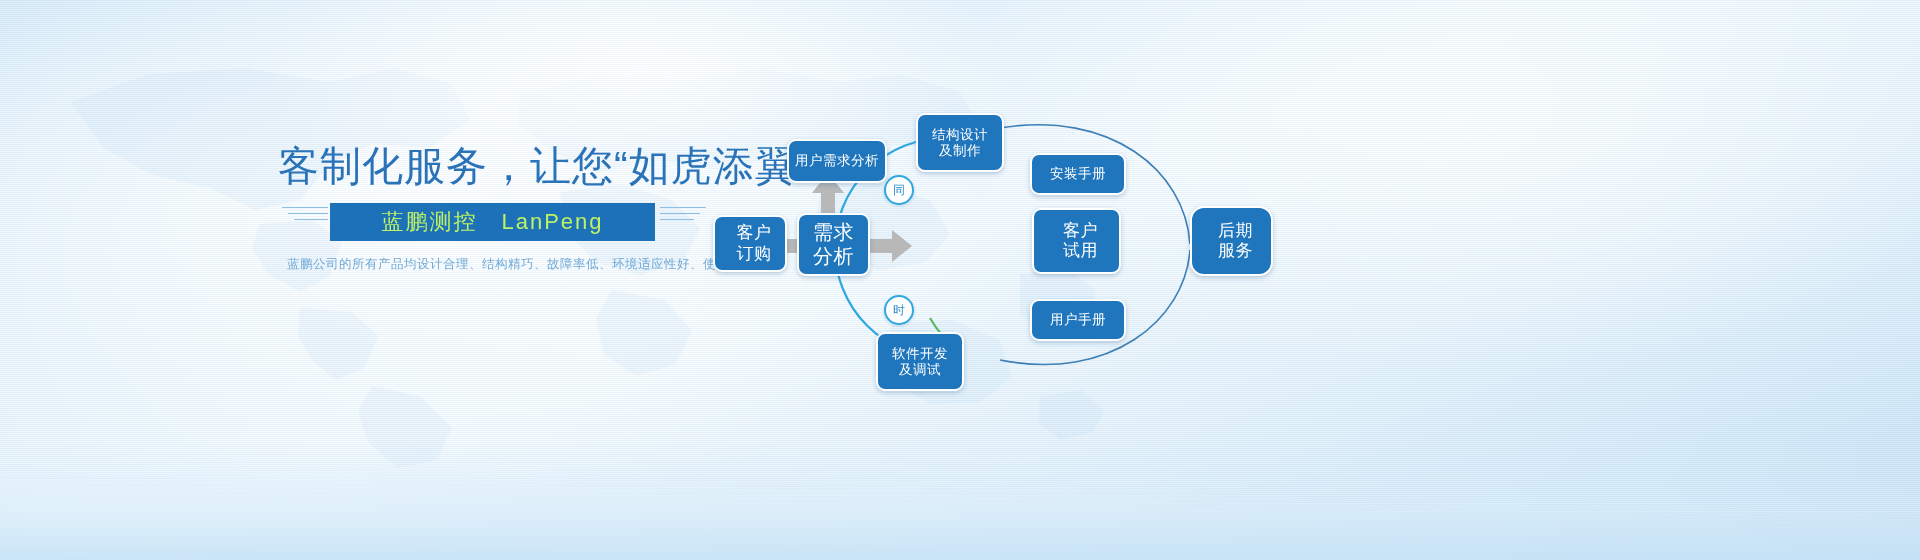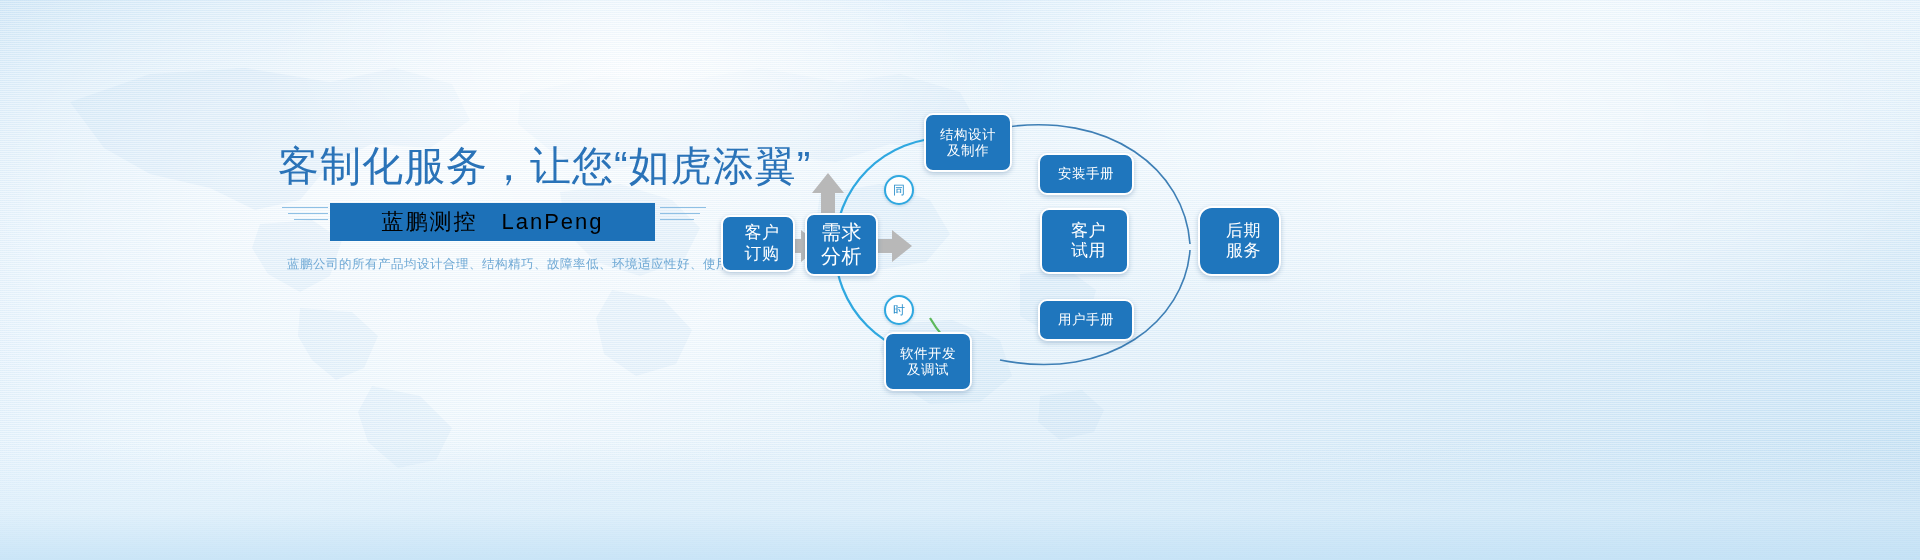--- a/index.html
+++ b/index.html
@@ -42,21 +42,21 @@
   #headline{
     position:absolute;left:278px;top:142px;
     font-size:41px;line-height:48px;color:#2a73b8;letter-spacing:1px;
     white-space:nowrap;font-weight:400;
   }
   #brand-bar{
     position:absolute;left:330px;top:203px;width:325px;height:38px;
     background:#1d71b8;display:flex;align-items:center;justify-content:center;
   }
   #brand-bar span{
-    color:#000000;font-size:22px;letter-spacing:2px;white-space:nowrap;
+    color:#bef264;font-size:22px;letter-spacing:2px;white-space:nowrap;
   }
   .deco-lines{position:absolute;left:282px;top:207px;width:46px;height:30px;}
   .deco-lines i{display:block;height:1px;background:#8fc0e4;margin-bottom:5px;}
   .deco-lines i:nth-child(1){width:46px;}
   .deco-lines i:nth-child(2){width:40px;margin-left:6px;}
   .deco-lines i:nth-child(3){width:34px;margin-left:12px;}
   .deco-lines-r{position:absolute;left:660px;top:207px;width:46px;height:30px;}
   .deco-lines-r i{display:block;height:1px;background:#8fc0e4;margin-bottom:5px;}
   .deco-lines-r i:nth-child(1){width:46px;}
   .deco-lines-r i:nth-child(2){width:40px;}
@@ -67,21 +67,21 @@
   }
   #desc1{left:287px;top:256px;}
   #desc2{left:300px;top:276px;}
 
   
   #flow{position:absolute;left:0;top:0;width:1920px;height:560px;}
   .node{
     position:absolute;background:#1f76bd;border:2px solid #ffffff;border-radius:9px;
     box-shadow:0 2px 5px rgba(40,90,140,.28);
     color:#fff;display:flex;align-items:center;justify-content:center;
-    text-align:center;line-height:1.18;letter-spacing:.5px;margin-left:8px;
+    text-align:center;line-height:1.18;letter-spacing:.5px;
   }
   .node.small{font-size:13.5px;}
   .node.med{font-size:17px;padding-left:8px;}
   .node.big{font-size:20px;}
   .badge{
     position:absolute;width:26px;height:26px;border-radius:50%;
     background:#ffffff;border:2px solid #2fa8e0;
     color:#2a8fcb;font-size:12px;display:flex;align-items:center;justify-content:center;
     box-shadow:0 1px 3px rgba(40,110,160,.25);
   }
@@ -150,20 +150,23 @@
 
       <g fill="#b8b8b8">
         <path d="M866 239 h26 v-9 l20 16 -20 16 v-9 h-26 z"></path>
       </g>
 
       <g fill="#b8b8b8">
         <path d="M821 215 v-22 h-9 l16 -20 16 20 h-9 v22 z"></path>
       </g>
     </svg>
 
+    <div class="node small" style="left:787px;top:139px;width:96px;height:40px;">
+      <span>用户需求分析</span>
+    </div>
 
     <div class="node med" style="left:713px;top:215px;width:62px;height:53px;white-space:pre-line;">
       <span>客户
 订购</span>
     </div>
 
     <div class="node big" style="left:797px;top:213px;width:69px;height:59px;white-space:pre-line;">
       <span>需求
 分析</span>
     </div>

